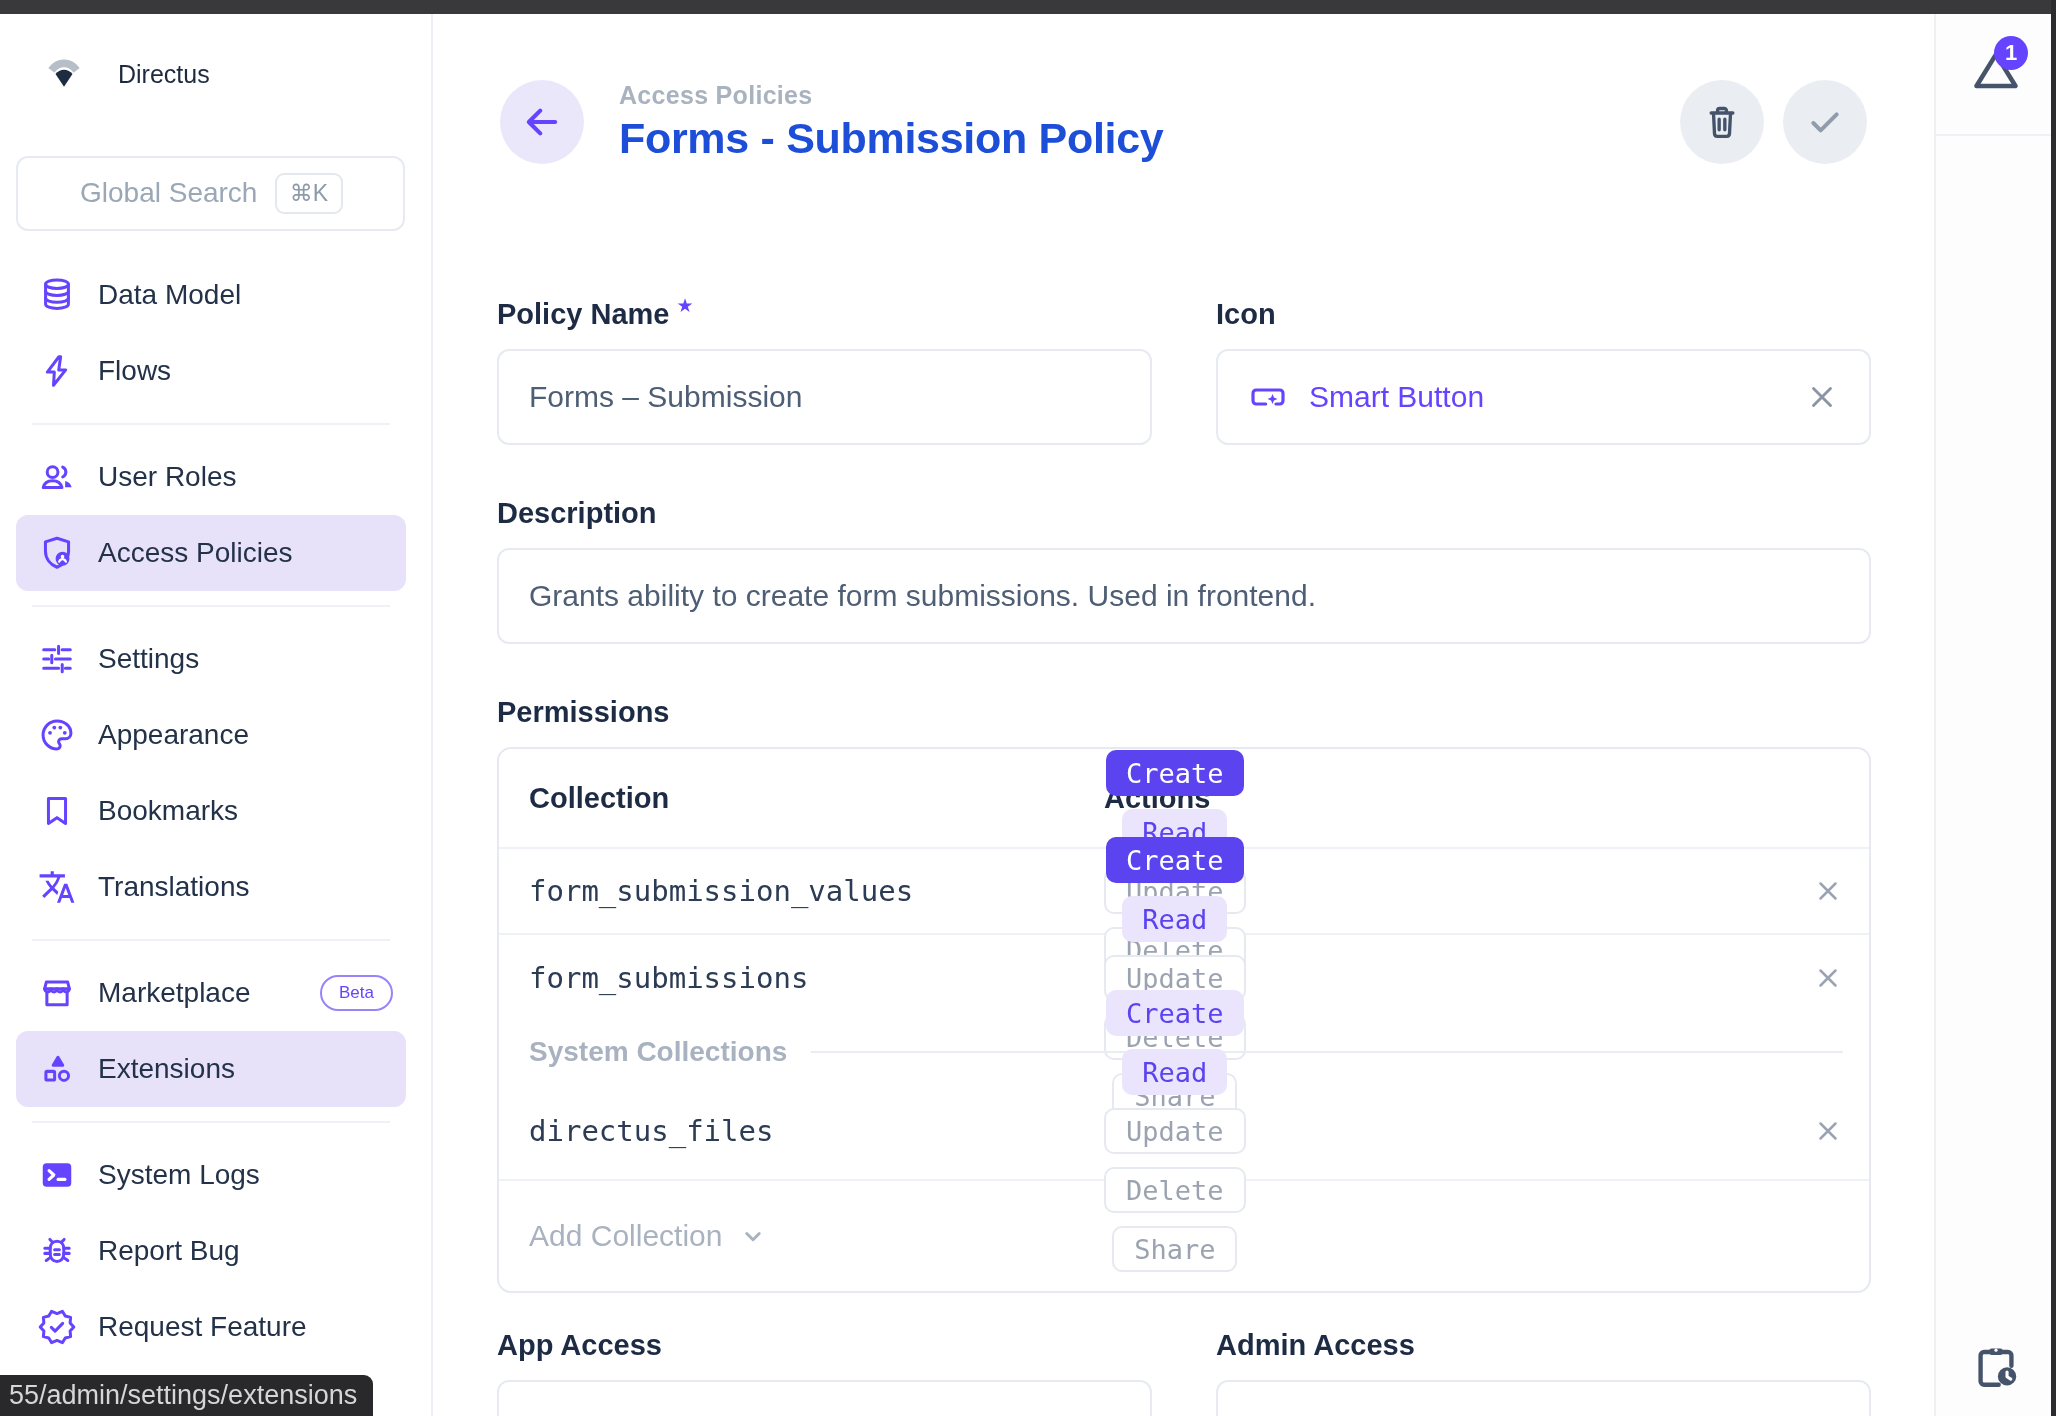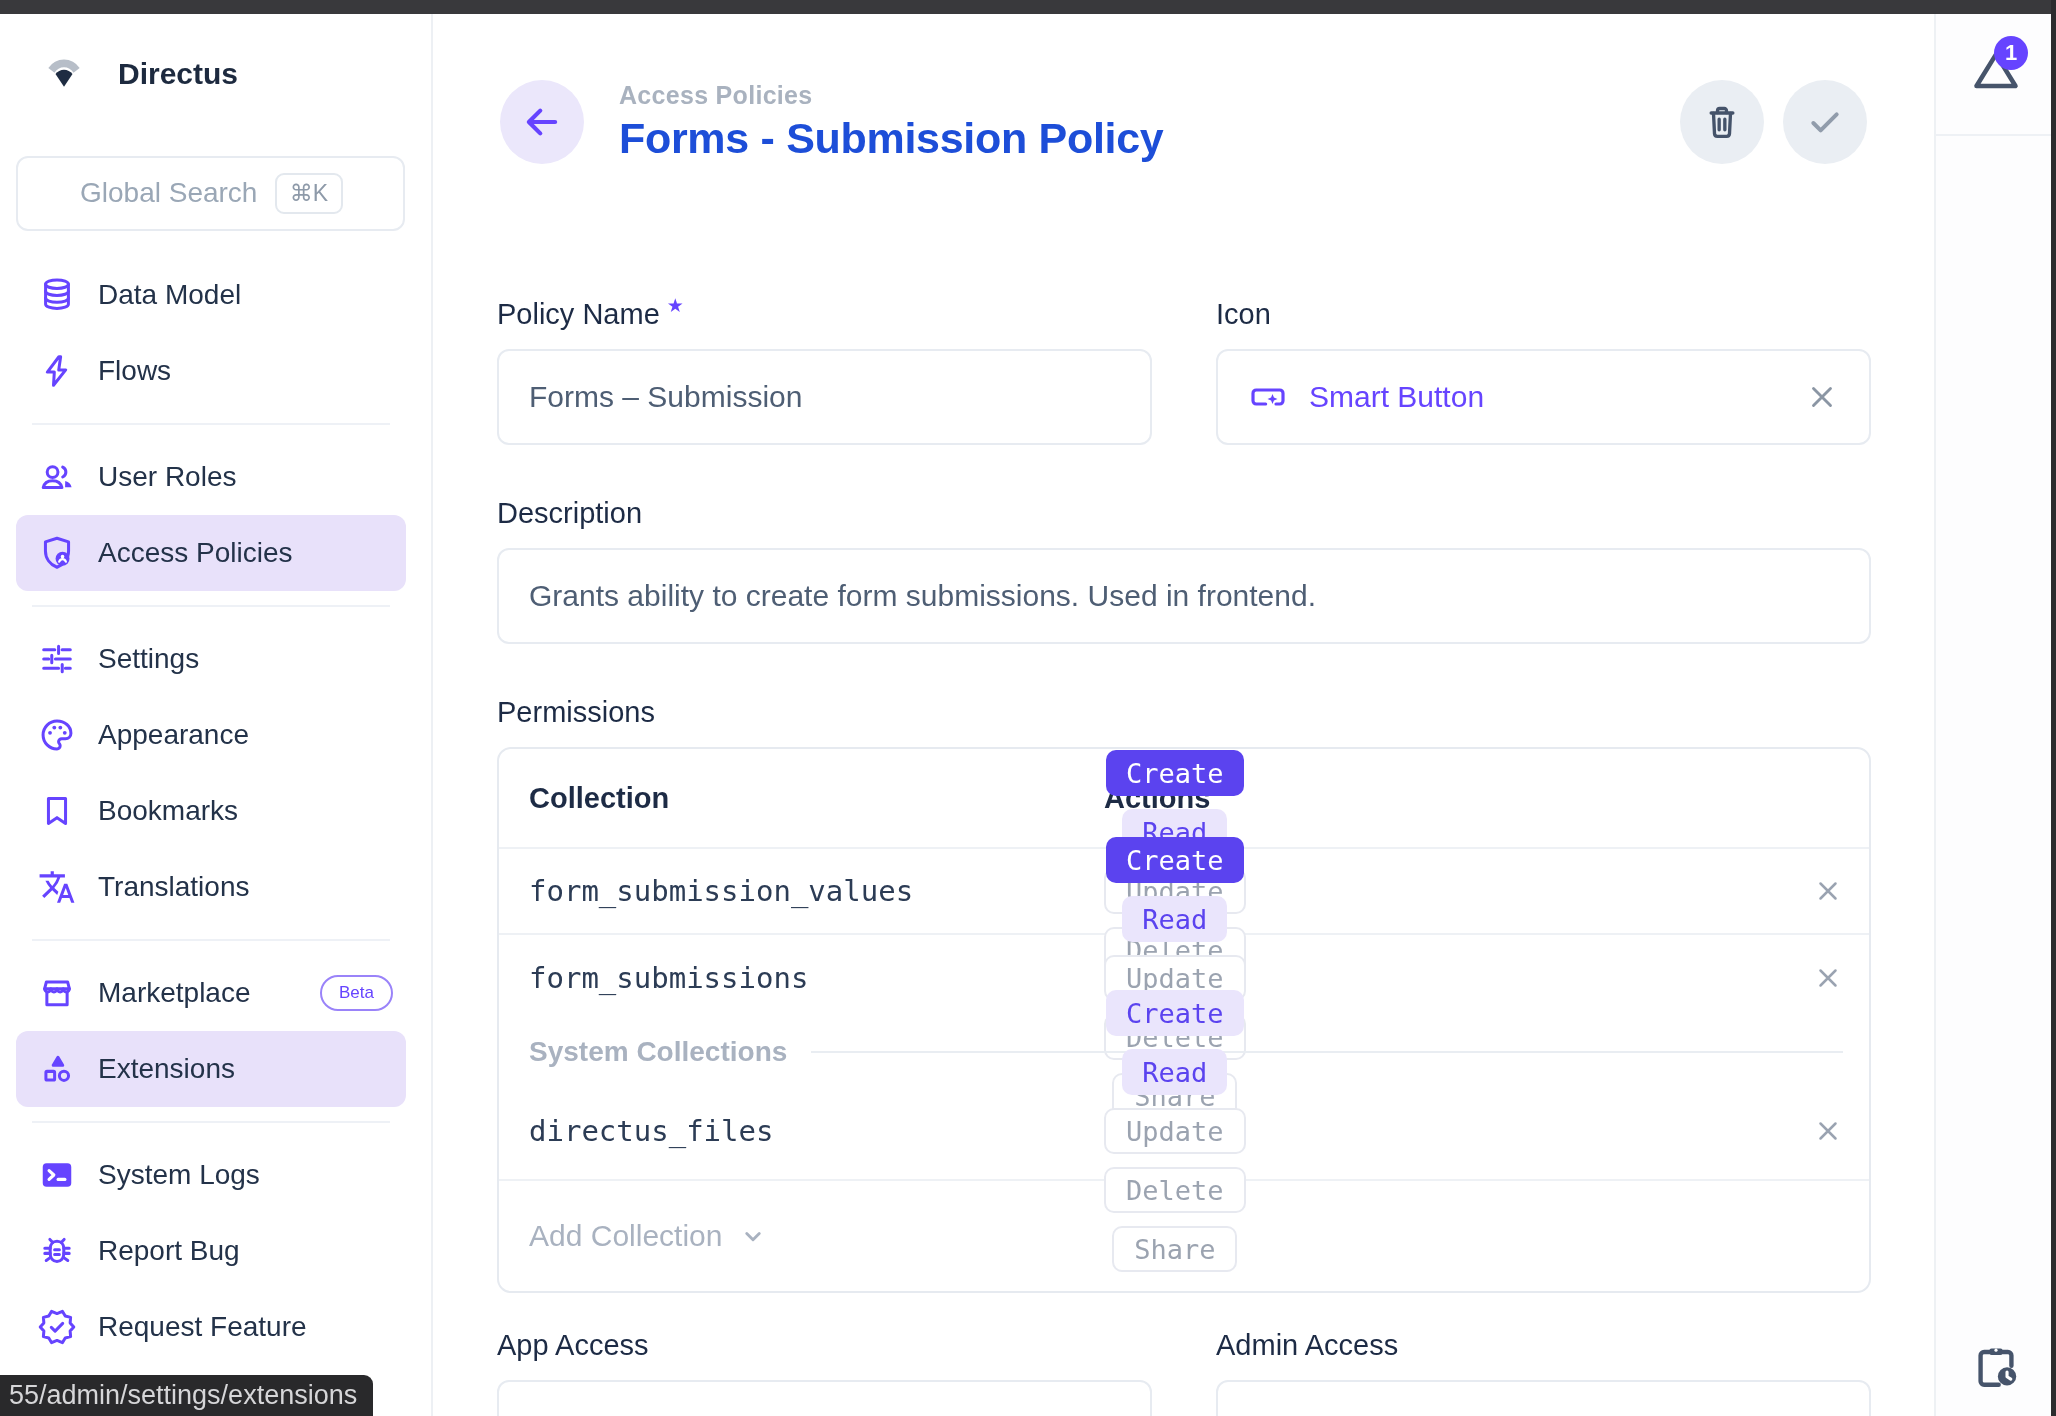--- a/index.html
+++ b/index.html
@@ -9,21 +9,21 @@
 
   .topbar { height:14px; background:#39393c; }
   .edge-strip { position:absolute; top:0; right:0; width:5px; height:1416px; background:#2c2c2e; z-index:40; }
 
   .app { display:flex; height:1402px; }
 
   
   .sidebar { width:433px; flex:0 0 433px; background:#fff; border-right:2px solid #edf0f4; position:relative; }
   .logo-row { display:flex; align-items:center; gap:30px; margin:40px 0 0 40px; }
   .logo-row svg { width:48px; height:40px; }
-  .app-name { font-size:30px; font-weight:700; color:#1d2a3f; }
+  .app-name { font-size:25px; font-weight:400; color:#1d2a3f; }
 
   .search-box { margin:62px 26px 0 16px; height:75px; border:2px solid #e7ebf1; border-radius:12px;
     display:flex; align-items:center; padding:0 22px 1px 62px; background:#fff; }
   .search-ph { font-size:28px; color:#9aa7b6; }
   .kbd { margin-left:auto; margin-right:38px; border:2px solid #e3e8ee; border-radius:9px; padding:5px 13px;
     font-size:23px; color:#8e9aa9; background:#fff; }
 
   .nav { margin-top:26px; }
   .nav-item { height:76px; margin:0 25px 0 16px; border-radius:12px; display:flex; align-items:center;
     gap:22px; padding-left:22px; cursor:pointer; }
@@ -45,21 +45,21 @@
   .breadcrumb { font-size:25px; font-weight:600; color:#a9b2bf; letter-spacing:.3px; }
   .page-title { font-size:43px; font-weight:700; color:#1d4ed8; margin-top:4px; letter-spacing:-.3px; }
   .header-actions { margin-left:auto; display:flex; gap:19px; }
   .gray-btn { background:#eaeef3; }
   .gray-btn svg { width:40px; height:40px; }
   .trash-btn svg { color:#45536a; }
   .check-btn svg { color:#919cab; }
 
   .content { margin:0 63px 0 64px; }
   .grid-2 { display:grid; grid-template-columns:655px 655px; column-gap:64px; }
-  .field-label { font-size:29px; font-weight:400; color:#1d2b45; margin-bottom:18px; }
+  .field-label { font-size:29px; font-weight:700; color:#1d2b45; margin-bottom:18px; }
   .req-star { color:#6644ff; font-size:19px; vertical-align:top; position:relative; top:-4px; margin-left:7px; }
   .input { height:96px; border:2px solid #e7ebf1; border-radius:12px; background:#fff;
     display:flex; align-items:center; padding:16px 30px; font-size:30px; color:#4e5e74; }
   .row-1 { margin-top:134px; }
   .icon-input { color:#6644ff; font-weight:500; gap:21px; }
   .icon-input .smart-ic { width:40px; height:40px; color:#6644ff; display:flex; }
   .icon-input .smart-ic svg { width:40px; height:40px; }
   .clear-x { margin-left:auto; width:34px; height:34px; color:#8b96a4; cursor:pointer; display:flex; }
   .clear-x svg { width:34px; height:34px; }
 

